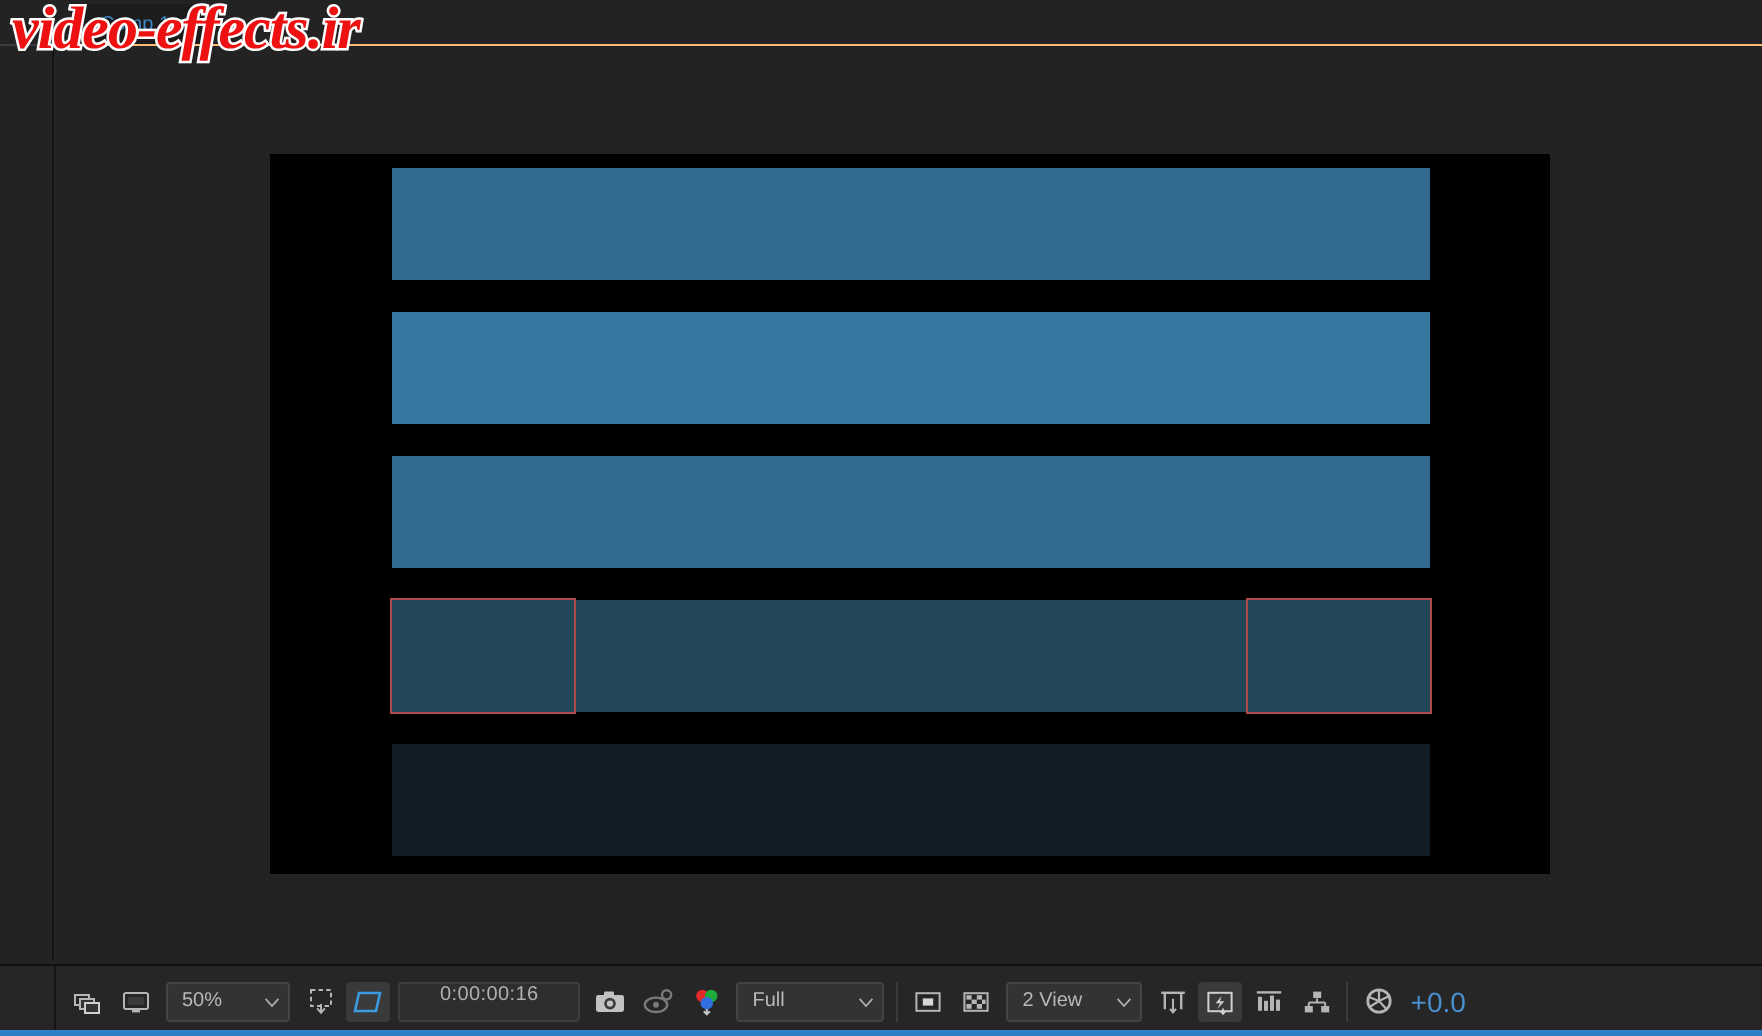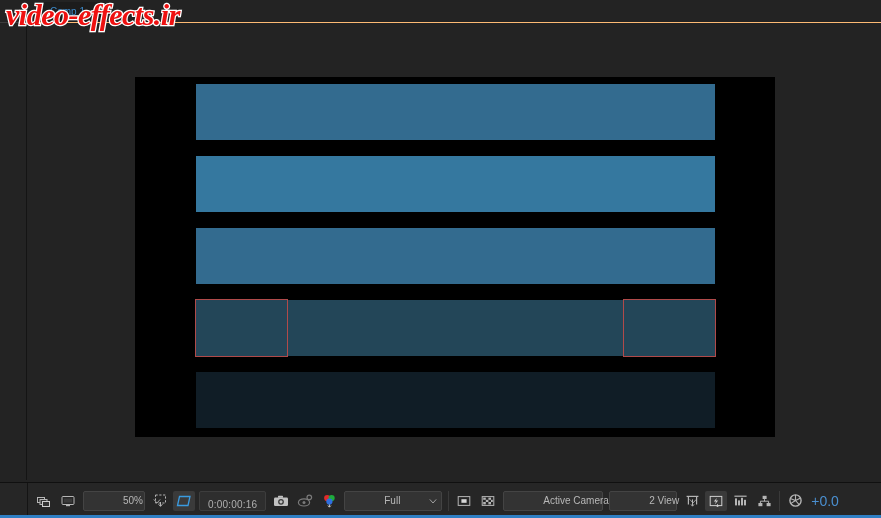--- a/index.html
+++ b/index.html
@@ -151,39 +151,39 @@
     border-radius: 2px;
     display: flex;
     align-items: center;
     justify-content: space-between;
     padding: 0 4px 0 7px;
     margin: 0 3px;
     color: #b8b8b8;
     font-size: 10px;
     white-space: nowrap;
   }
-  .tb-select .cap { padding-right: 10px; margin-left: 32px; }
+  .tb-select .cap { padding-right: 10px; }
   .tb-select.w-zoom   { width: 62px; }
-  .tb-select.w-res    { width: 98px; }
+  .tb-select.w-res    { width: 74px; }
   .tb-select.w-cam    { width: 100px; }
   .tb-select.w-view   { width: 68px; }
 
   .chev {
     width: 8px; height: 8px;
     flex: 0 0 auto;
   }
 
   .tb-time {
     height: 20px;
     background: #2e2e2e;
     border: 1px solid #3d3d3d;
     border-radius: 2px;
     display: flex;
-    align-items: flex-end;
-    padding: 0 8px;
+    align-items: flex-start;
+    padding: 0 20px;
     margin: 0 3px;
     color: #b0b0b0;
     font-size: 10px;
     letter-spacing: .2px;
   }
 
   .tb-exposure {
     color: #4a8fd0;
     font-size: 14px;
     padding-left: 4px;
@@ -324,26 +324,20 @@
             <rect x="2.2" y="3.6" width="2.6" height="2.2"></rect>
             <rect x="7.4" y="3.6" width="2.6" height="2.2"></rect>
             <rect x="4.8" y="5.8" width="2.6" height="2.2"></rect>
             <rect x="10" y="5.8" width="1.8" height="2.2"></rect>
             <rect x="2.2" y="8" width="2.6" height="2.4"></rect>
             <rect x="7.4" y="8" width="2.6" height="2.4"></rect>
           </g>
         </svg>
       </div>
 
-      <div class="tb-select w-cam">
-        <span class="cap">Active Camera</span>
-        <svg class="chev" viewBox="0 0 10 10">
-          <path d="M1 3 L5 7.5 L9 3" fill="none" stroke="#b0b0b0" stroke-width="1.1"></path>
-        </svg>
-      </div>
 
       <div class="tb-select w-view">
         <span class="cap">2 View</span>
         <svg class="chev" viewBox="0 0 10 10">
           <path d="M1 3 L5 7.5 L9 3" fill="none" stroke="#b0b0b0" stroke-width="1.1"></path>
         </svg>
       </div>
 
       <div class="tb-btn">
         <svg width="15" height="14" viewBox="0 0 15 14">

